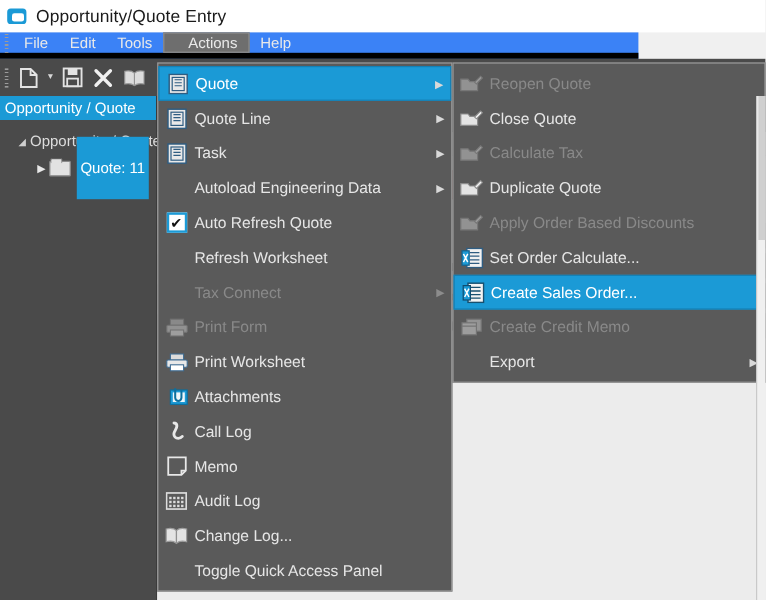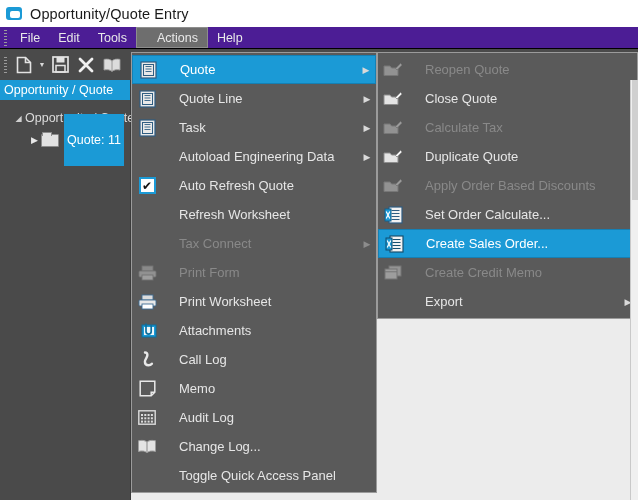--- a/index.html
+++ b/index.html
@@ -21,23 +21,23 @@
     background:#1b9ad6; position:relative; margin-right:8px; flex:none;
   }
   .title-icon::after{
     content:""; position:absolute; left:2px; top:1.5px; width:10px; height:7px;
     background:#ffffff; border-radius:2px;
   }
   .title-text { font-size:14.5px; color:#1a1a1a; letter-spacing:.1px; }
 
   
   .menubar {
-    position:absolute; left:0; top:27px; width:638px; height:22px;
-    background:#4c1d95; display:flex; align-items:stretch;
-    border-bottom:1px solid #000000;
+    position:absolute; left:0; top:27px; width:532px; height:22px;
+    background:#3b82f6; display:flex; align-items:stretch;
+    border-bottom:5px solid #000000;
   }
   .grip { width:11px; display:flex; align-items:center; justify-content:center; }
   .grip i { display:block; width:3px; height:16px;
     background:repeating-linear-gradient(to bottom,#9b9b9b 0 1px,transparent 1px 3px); }
   .menubar-item {
     padding:0 9px; display:flex; align-items:center;
     font-size:12.5px; color:#e9e9e9; white-space:nowrap;
   }
   .menubar-item.active { background:#6e6e6e; border:1px solid #8d8d8d;padding-left:20px; }
 
@@ -119,21 +119,21 @@
   }
   #menu-actions { left:131px; top:52px; width:246px; }
   #menu-quote   { left:377px; top:52px; width:261px; }
 
   .mi { height:29px; display:flex; align-items:center; position:relative;
         font-size:13px; color:#e6e6e6; white-space:nowrap; }
   .mi.disabled { color:#898989; }
   .mi.highlight { background:#1b9ad6; color:#ffffff; border:1px solid #1580b4; }
   .mi-icon { width:30px; flex:none; display:flex; align-items:center;
              justify-content:center; }
-  .mi-label { flex:1;margin-left:17px; }
+  .mi-label { flex:1; }
   .mi-arrow { width:18px; flex:none; color:#d9d9d9; font-size:9px;
               display:flex; align-items:center; justify-content:center; }
   .mi.disabled .mi-arrow { color:#8c8c8c; }
 
   
   .chk { width:17px; height:17px; background:#ffffff; border:2px solid #1b9ad6;
          display:flex; align-items:center; justify-content:center;
          font-size:12px; color:#111; line-height:1; }
 
   

